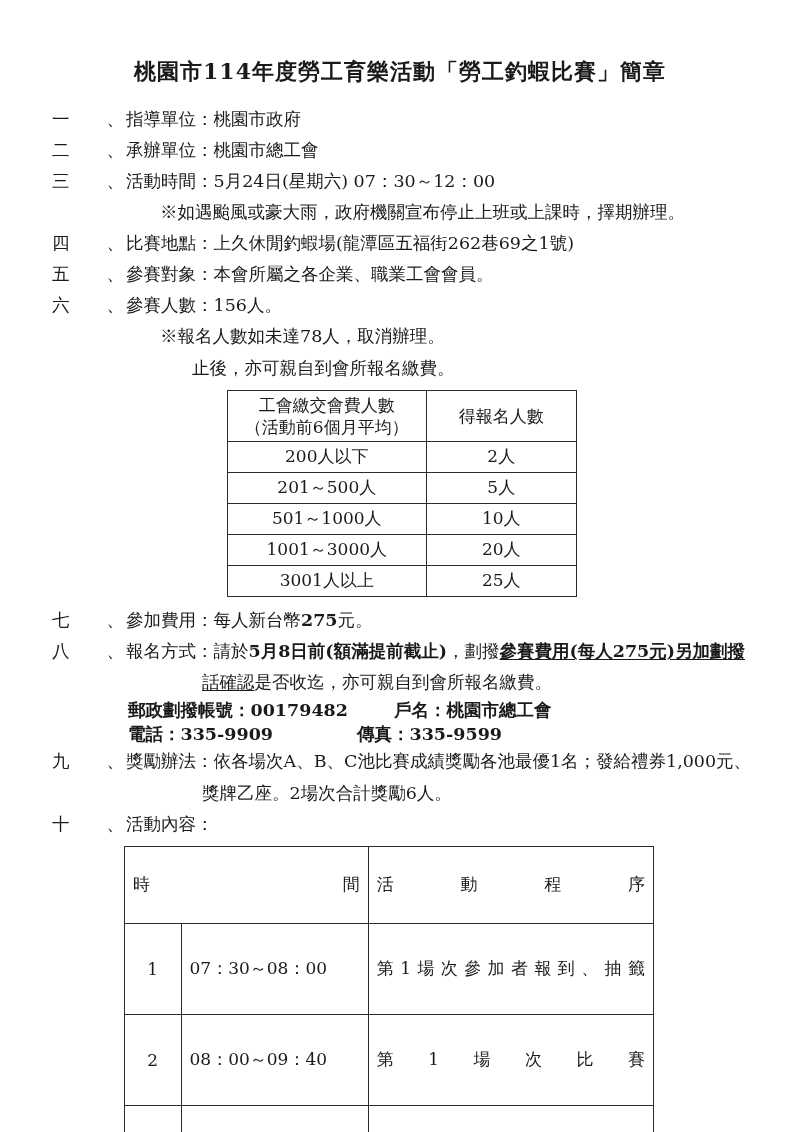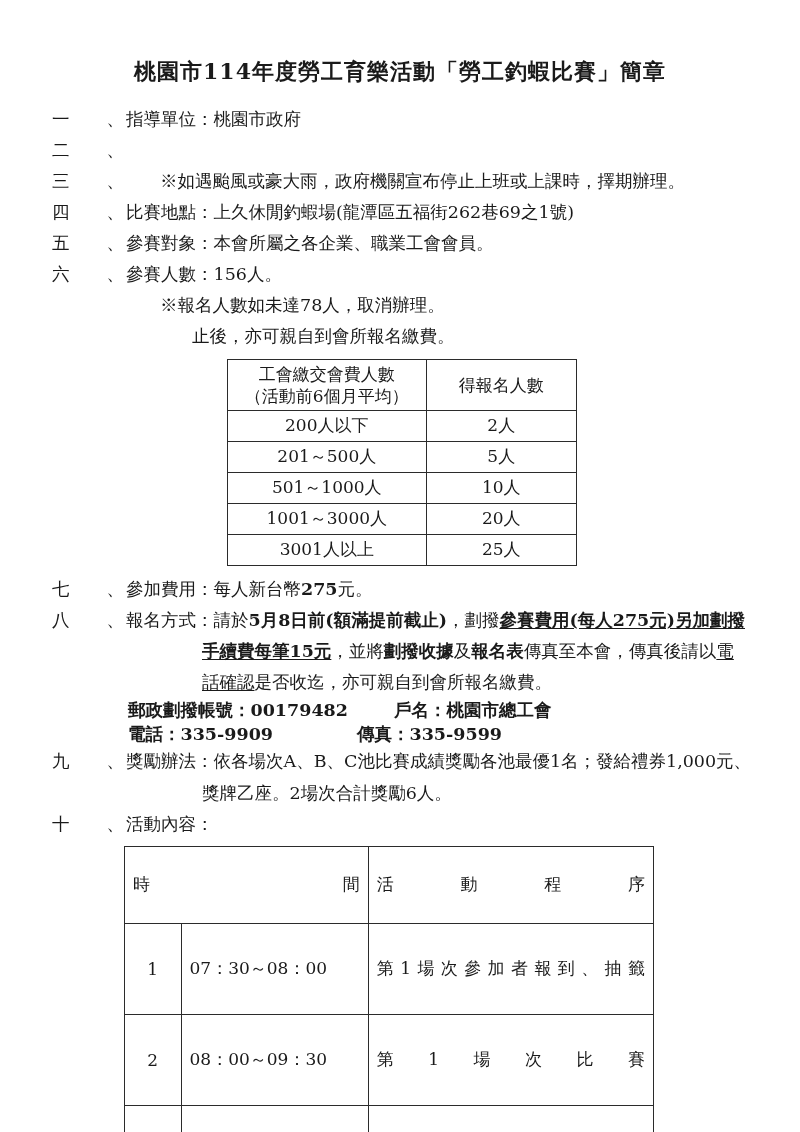--- a/index.html
+++ b/index.html
@@ -144,25 +144,29 @@
 
   <div class="item">
     <span class="item-num">一、</span>
     <span class="item-body">
       <span class="item-line">指導單位：桃園市政府</span>
     </span>
   </div>
 
   <div class="item">
     <span class="item-num">二、</span>
+    <span class="item-body">
+      <span class="item-line">承辦單位：桃園市總工會</span>
+    </span>
   </div>
 
   <div class="item">
     <span class="item-num">三、</span>
     <span class="item-body">
+      <span class="item-line">活動時間：5月24日(星期六) 07：30～12：00</span>
       <span class="note">※如遇颱風或豪大雨，政府機關宣布停止上班或上課時，擇期辦理。</span>
     </span>
   </div>
 
   <div class="item">
     <span class="item-num">四、</span>
     <span class="item-body">
       <span class="item-line">比賽地點：上久休閒釣蝦場(龍潭區五福街262巷69之1號)</span>
     </span>
   </div>
@@ -221,21 +225,20 @@
     <span class="item-num">七、</span>
     <span class="item-body">
       <span class="item-line"><span>參加費用：每人新台幣</span><span class="b">275</span><span>元。</span></span>
     </span>
   </div>
 
   <div class="item">
     <span class="item-num">八、</span>
     <span class="item-body">
       <span class="item-line"><span>報名方式：</span><span>請於</span><span class="b">5月8日前(額滿提前截止)</span><span>，劃撥</span><span class="bu">參賽費用(每人275元)另加劃撥</span></span>
-      <span class="subline"><span class="bu">手續費每筆15元</span><span>，並將</span><span class="b">劃撥收據</span><span>及</span><span class="b">報名表</span><span>傳真至本會，傳真後請以</span><span class="u">電</span></span>
       <span class="subline"><span class="u">話確認</span><span>是否收迄，亦可親自到會所報名繳費。</span></span>
     </span>
   </div>
 
   <div class="contact-line"><span>郵政劃撥帳號：</span><span>00179482</span><span class="gap"></span><span>戶名：</span><span>桃園市總工會</span></div>
 
   <div class="contact-line"><span>電話：</span><span>335-9909</span><span class="gap" style="width:84px"></span><span>傳真：</span><span>335-9599</span></div>
 
   <div class="item">
     <span class="item-num">九、</span>
@@ -267,21 +270,21 @@
         <tr class="row-1">
           <td class="c-no">1</td>
           <td class="c-time">07：30～08：00</td>
           <td class="c-prog">
             <span class="jtext">第1場次參加者報到、抽籤</span>
           </td>
         </tr>
 
         <tr class="row-2">
           <td class="c-no">2</td>
-          <td class="c-time">08：00～09：30</td>
+          <td class="c-time">08：00～09：40</td>
           <td class="c-prog">
             <span class="jtext">第1場次比賽</span>
           </td>
         </tr>
 
         <tr class="row-3">
           <td class="c-no">3</td>
           <td class="c-time">09：30～10：00</td>
           <td class="c-prog">
             <span class="jtext">第1場次成績統計</span>

